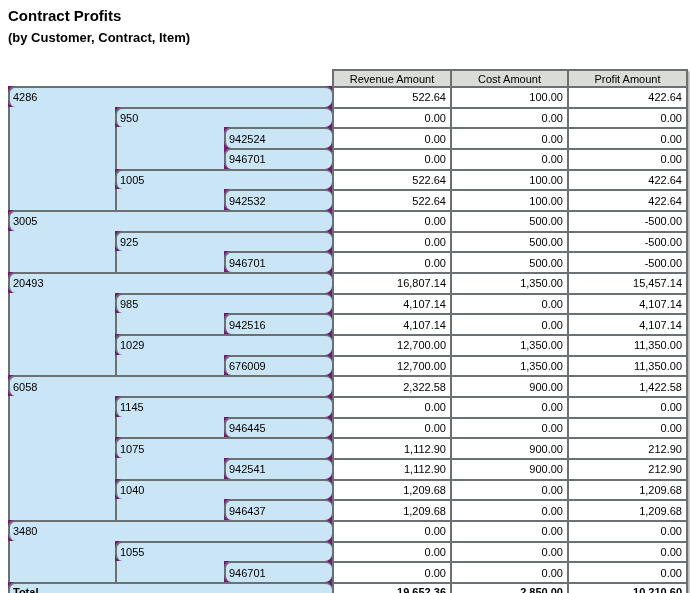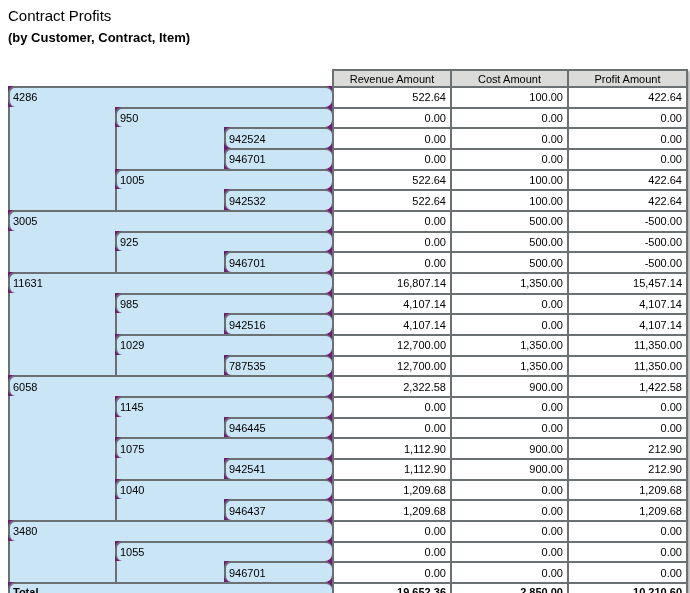--- a/index.html
+++ b/index.html
@@ -1,20 +1,20 @@
 <!DOCTYPE html>
 <html><head>
 <meta charset="utf-8">
 <style>
   :root { --ln: #6b7072; --blu: #c9e5f6; --hdr: #dbdbd9; }
   * { margin: 0; padding: 0; }
   body { background: #ffffff; width: 690px; height: 593px; overflow: hidden;
          font-family: "Liberation Sans", sans-serif; }
   .page { padding: 7px 0 0 8px; }
-  .title { font-size: 15px; font-weight: normal; color: #000; line-height: 17px; }
+  .title { font-size: 15px; font-weight: bold; color: #000; line-height: 17px; }
   .subtitle { font-size: 13px; font-weight: bold; color: #000; line-height: 15px;
               margin-top: 6px; margin-bottom: 24px; }
   .report { display: grid;
             grid-template-columns: 107px 109px 108px 118px 117px 121px;
             grid-template-rows: 17px repeat(25, 20.68px);
             width: 680px; background: #701a75;
             box-shadow: 2px 2px 2px #b4b4b4; }
   .row { display: contents; }
   .cell { box-sizing: border-box; font-size: 11px; color: #000;
           display: flex; align-items: center; overflow: hidden; white-space: nowrap; }
@@ -117,21 +117,21 @@
     <div class="row">
       <div class="cell blu sp1 bl"></div>
       <div class="cell blu sp2 bl"></div>
       <div class="cell blu lab c2 bt bl">946701</div>
       <div class="cell num bt bl">0.00</div>
       <div class="cell num bt bl">500.00</div>
       <div class="cell num bt bl br">-500.00</div>
     </div>
 
     <div class="row">
-      <div class="cell blu lab c0 bt bl">11631</div>
+      <div class="cell blu lab c0 bt bl">20493</div>
       <div class="cell num bt bl">16,807.14</div>
       <div class="cell num bt bl">1,350.00</div>
       <div class="cell num bt bl br">15,457.14</div>
     </div>
 
     <div class="row">
       <div class="cell blu sp1 bl"></div>
       <div class="cell blu lab c1 bt bl">985</div>
       <div class="cell num bt bl">4,107.14</div>
       <div class="cell num bt bl">0.00</div>
@@ -151,21 +151,21 @@
       <div class="cell blu sp1 bl"></div>
       <div class="cell blu lab c1 bt bl">1029</div>
       <div class="cell num bt bl">12,700.00</div>
       <div class="cell num bt bl">1,350.00</div>
       <div class="cell num bt bl br">11,350.00</div>
     </div>
 
     <div class="row">
       <div class="cell blu sp1 bl"></div>
       <div class="cell blu sp2 bl"></div>
-      <div class="cell blu lab c2 bt bl">787535</div>
+      <div class="cell blu lab c2 bt bl">676009</div>
       <div class="cell num bt bl">12,700.00</div>
       <div class="cell num bt bl">1,350.00</div>
       <div class="cell num bt bl br">11,350.00</div>
     </div>
 
     <div class="row">
       <div class="cell blu lab c0 bt bl">6058</div>
       <div class="cell num bt bl">2,322.58</div>
       <div class="cell num bt bl">900.00</div>
       <div class="cell num bt bl br">1,422.58</div>

